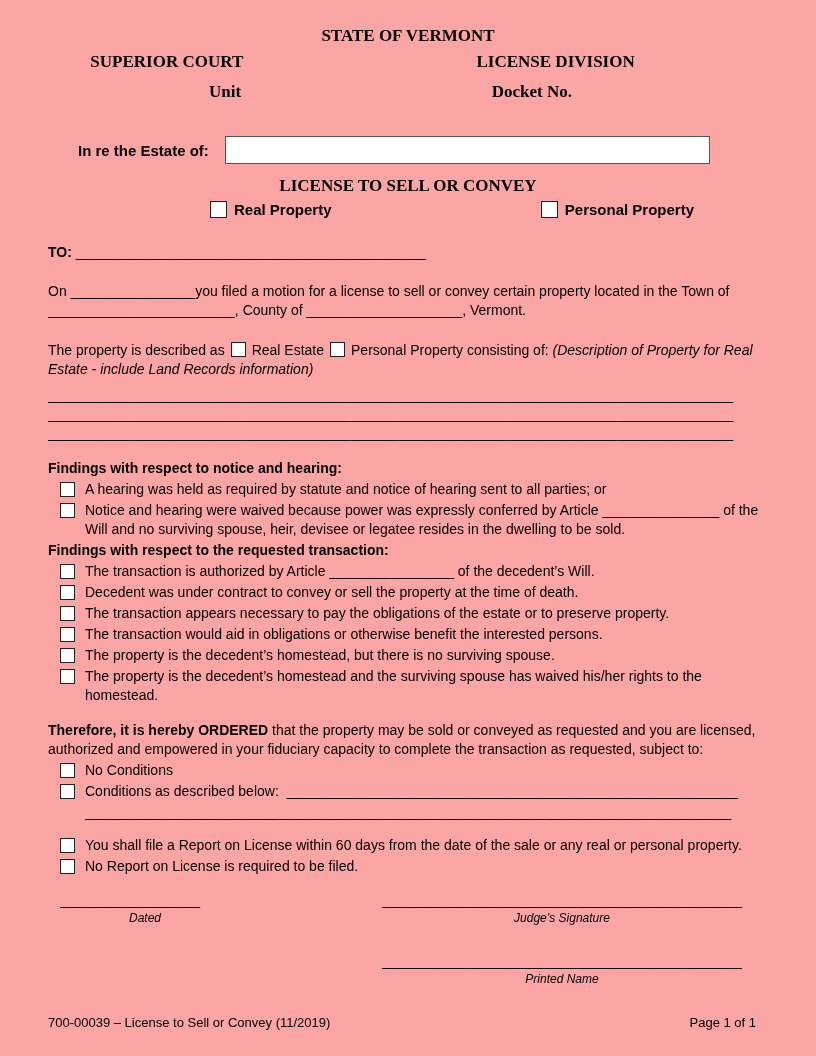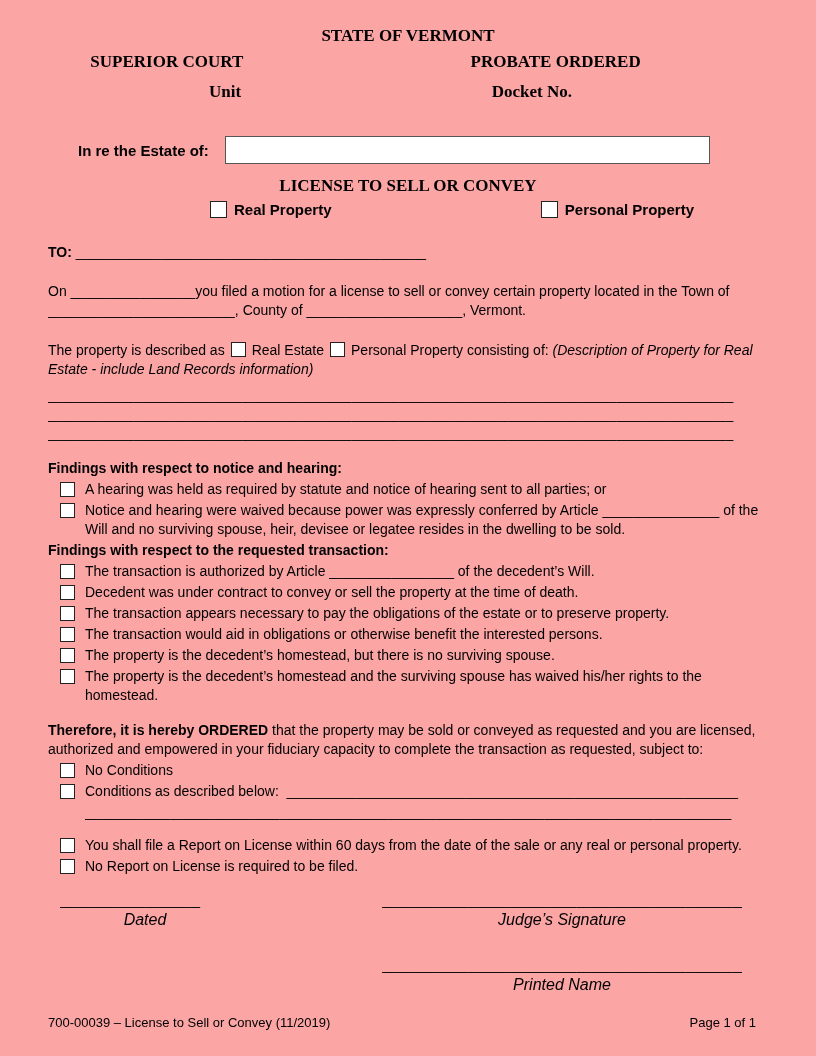--- a/index.html
+++ b/index.html
@@ -60,35 +60,35 @@
   .cond-line2 { margin-left:37px; line-height:19px; white-space:nowrap; overflow:hidden; }
 
   .order-para { margin-top:16px; line-height:19px; }
   .report-block { margin-top:14px; }
 
   
   .sig-row { display:flex; margin-top:16px; }
   .sig-left { margin-left:12px; width:170px; }
   .sig-right { margin-left:auto; width:360px; margin-right:26px; }
   .sig-line { white-space:nowrap; overflow:hidden; line-height:17px; }
-  .sig-label { text-align:center; font-style:italic; font-size:16px; margin-top:2px; }
+  .sig-label { text-align:center; font-style:italic; font-size:12px; margin-top:2px; }
   .sig-line.second { margin-top:28px; }
 
   
   .footer { position:absolute; left:48px; right:60px; bottom:26px; display:flex; justify-content:space-between; font-size:13px; }
 </style>
 </head>
 <body>
 
 <div class="page">
 
   <div class="hdr-state serif">STATE OF VERMONT</div>
   <div class="hdr-row serif">
     <span class="hdr-abs pos-court">SUPERIOR COURT</span>
-    <span class="hdr-abs pos-division">PROBATE ORDERED</span>
+    <span class="hdr-abs pos-division">LICENSE DIVISION</span>
   </div>
   <div class="hdr-row serif">
     <span class="hdr-abs pos-unit">Unit</span>
     <span class="hdr-abs pos-docket">Docket No.</span>
   </div>
 
   <div class="estate-row">
     <span class="estate-label">In re the Estate of:</span>
     <input class="estate-input" type="text" value="" style="">
   </div>

